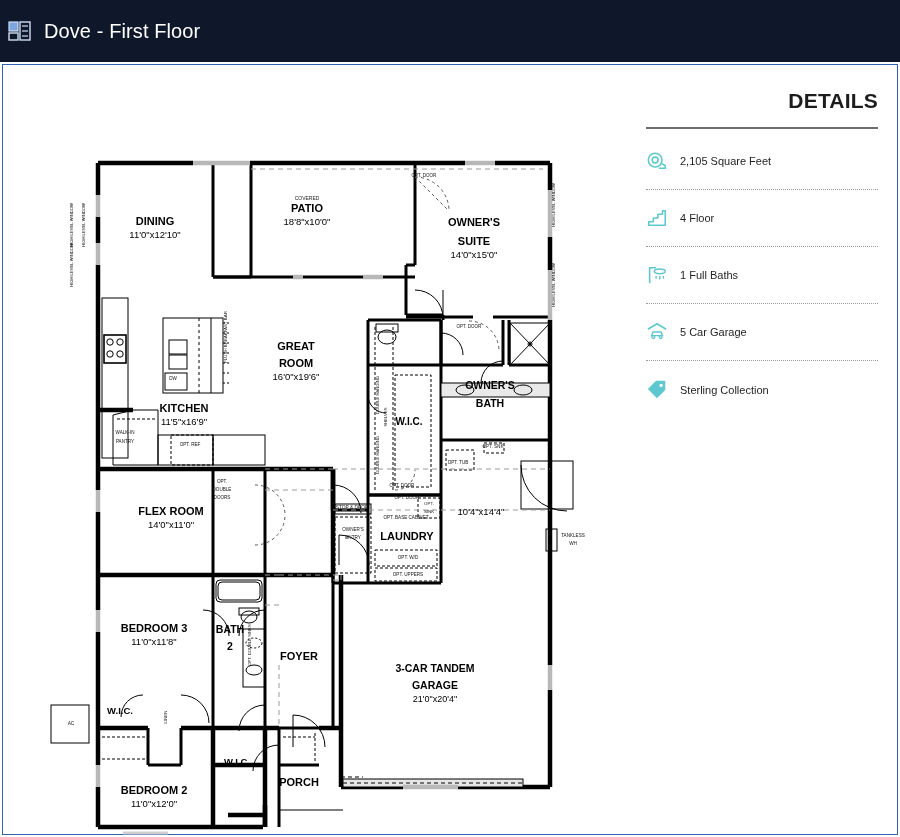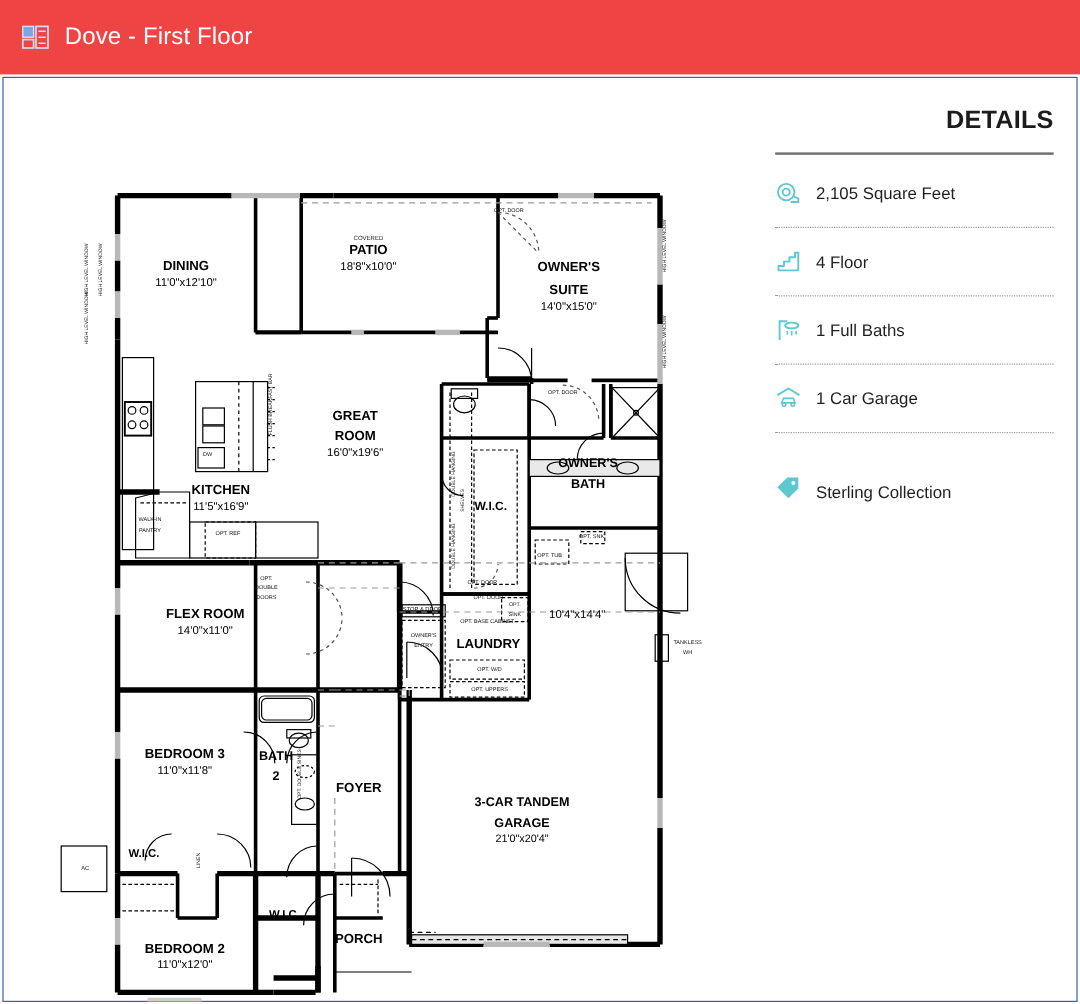--- a/index.html
+++ b/index.html
@@ -8,23 +8,23 @@
     width: 900px; height: 837px;
     background: #ffffff;
     font-family: "Liberation Sans", sans-serif;
     overflow: hidden;
   }
   #app { position: relative; width: 900px; height: 837px; background: #fff; }
 
   
   #header {
     position: absolute; left: 0; top: 0; width: 900px; height: 62px;
-    background: #ef4444;
+    background: #0f172a;
     display: flex; align-items: center; gap: 12px;
-    padding-left: 18px;
+    padding-left: 8px;
   }
   #header .hicon { width: 24px; height: 22px; display:block; }
   #header .htitle {
     color: #ffffff; font-size: 20px; font-weight: 400; letter-spacing: .1px;
     font-family: "Liberation Sans", sans-serif;
   }
 
   
   #content {
     position: absolute; left: 2px; top: 64px; width: 896px; height: 771px;
@@ -40,23 +40,23 @@
     margin: 0 0 14px 0; font-size: 21px; font-weight: bold; color: #1c1c1c;
     letter-spacing: .2px;
     text-align: right;
   }
   #details .topRule { height: 2px; background: #6d6d6d; margin-bottom: 4px; }
   .detRow {
     display: flex; align-items: center; gap: 12px;
     height: 57px;
     border-bottom: 1px dotted #9a9a9a;
   }
-  .detRow:last-child { border-bottom: none; align-items: flex-end; }
+  .detRow:last-child { border-bottom: none; }
   .detRow .dIcon { width: 22px; height: 22px; flex: 0 0 22px; display: block; }
-  .detRow .dLabel { font-size: 14px; color: #1f1f1f; }
+  .detRow .dLabel { font-size: 11px; color: #1f1f1f; }
 
   
   #plan { position: absolute; left: 0; top: 0; width: 640px; height: 771px; }
   #plan svg { display:block; }
 </style>
 </head>
 <body>
 
 <div id="app">
 
@@ -443,21 +443,21 @@
 
       <div class="detRow">
         <span class="dIcon">
           <svg viewBox="0 0 24 24" width="22" height="22">
             <path d="M2 9 L12 3 L22 9" fill="none" stroke="#5ec8d0" stroke-width="1.7" stroke-linejoin="round"></path>
             <path d="M6 16 L7.5 12 L16.5 12 L18 16 Z" fill="none" stroke="#5ec8d0" stroke-width="1.5"></path>
             <circle cx="8" cy="17.5" r="1.6" fill="none" stroke="#5ec8d0" stroke-width="1.4"></circle>
             <circle cx="16" cy="17.5" r="1.6" fill="none" stroke="#5ec8d0" stroke-width="1.4"></circle>
           </svg>
         </span>
-        <span class="dLabel">1 Car Garage</span>
+        <span class="dLabel">5 Car Garage</span>
       </div>
 
       <div class="detRow">
         <span class="dIcon">
           <svg viewBox="0 0 24 24" width="22" height="22">
             <path d="M2 11 L11 2 L21 2 L21 12 L12 21 Z" fill="#5ec8d0"></path>
             <circle cx="16.5" cy="7" r="1.8" fill="#ffffff"></circle>
           </svg>
         </span>
         <span class="dLabel">Sterling Collection</span>

